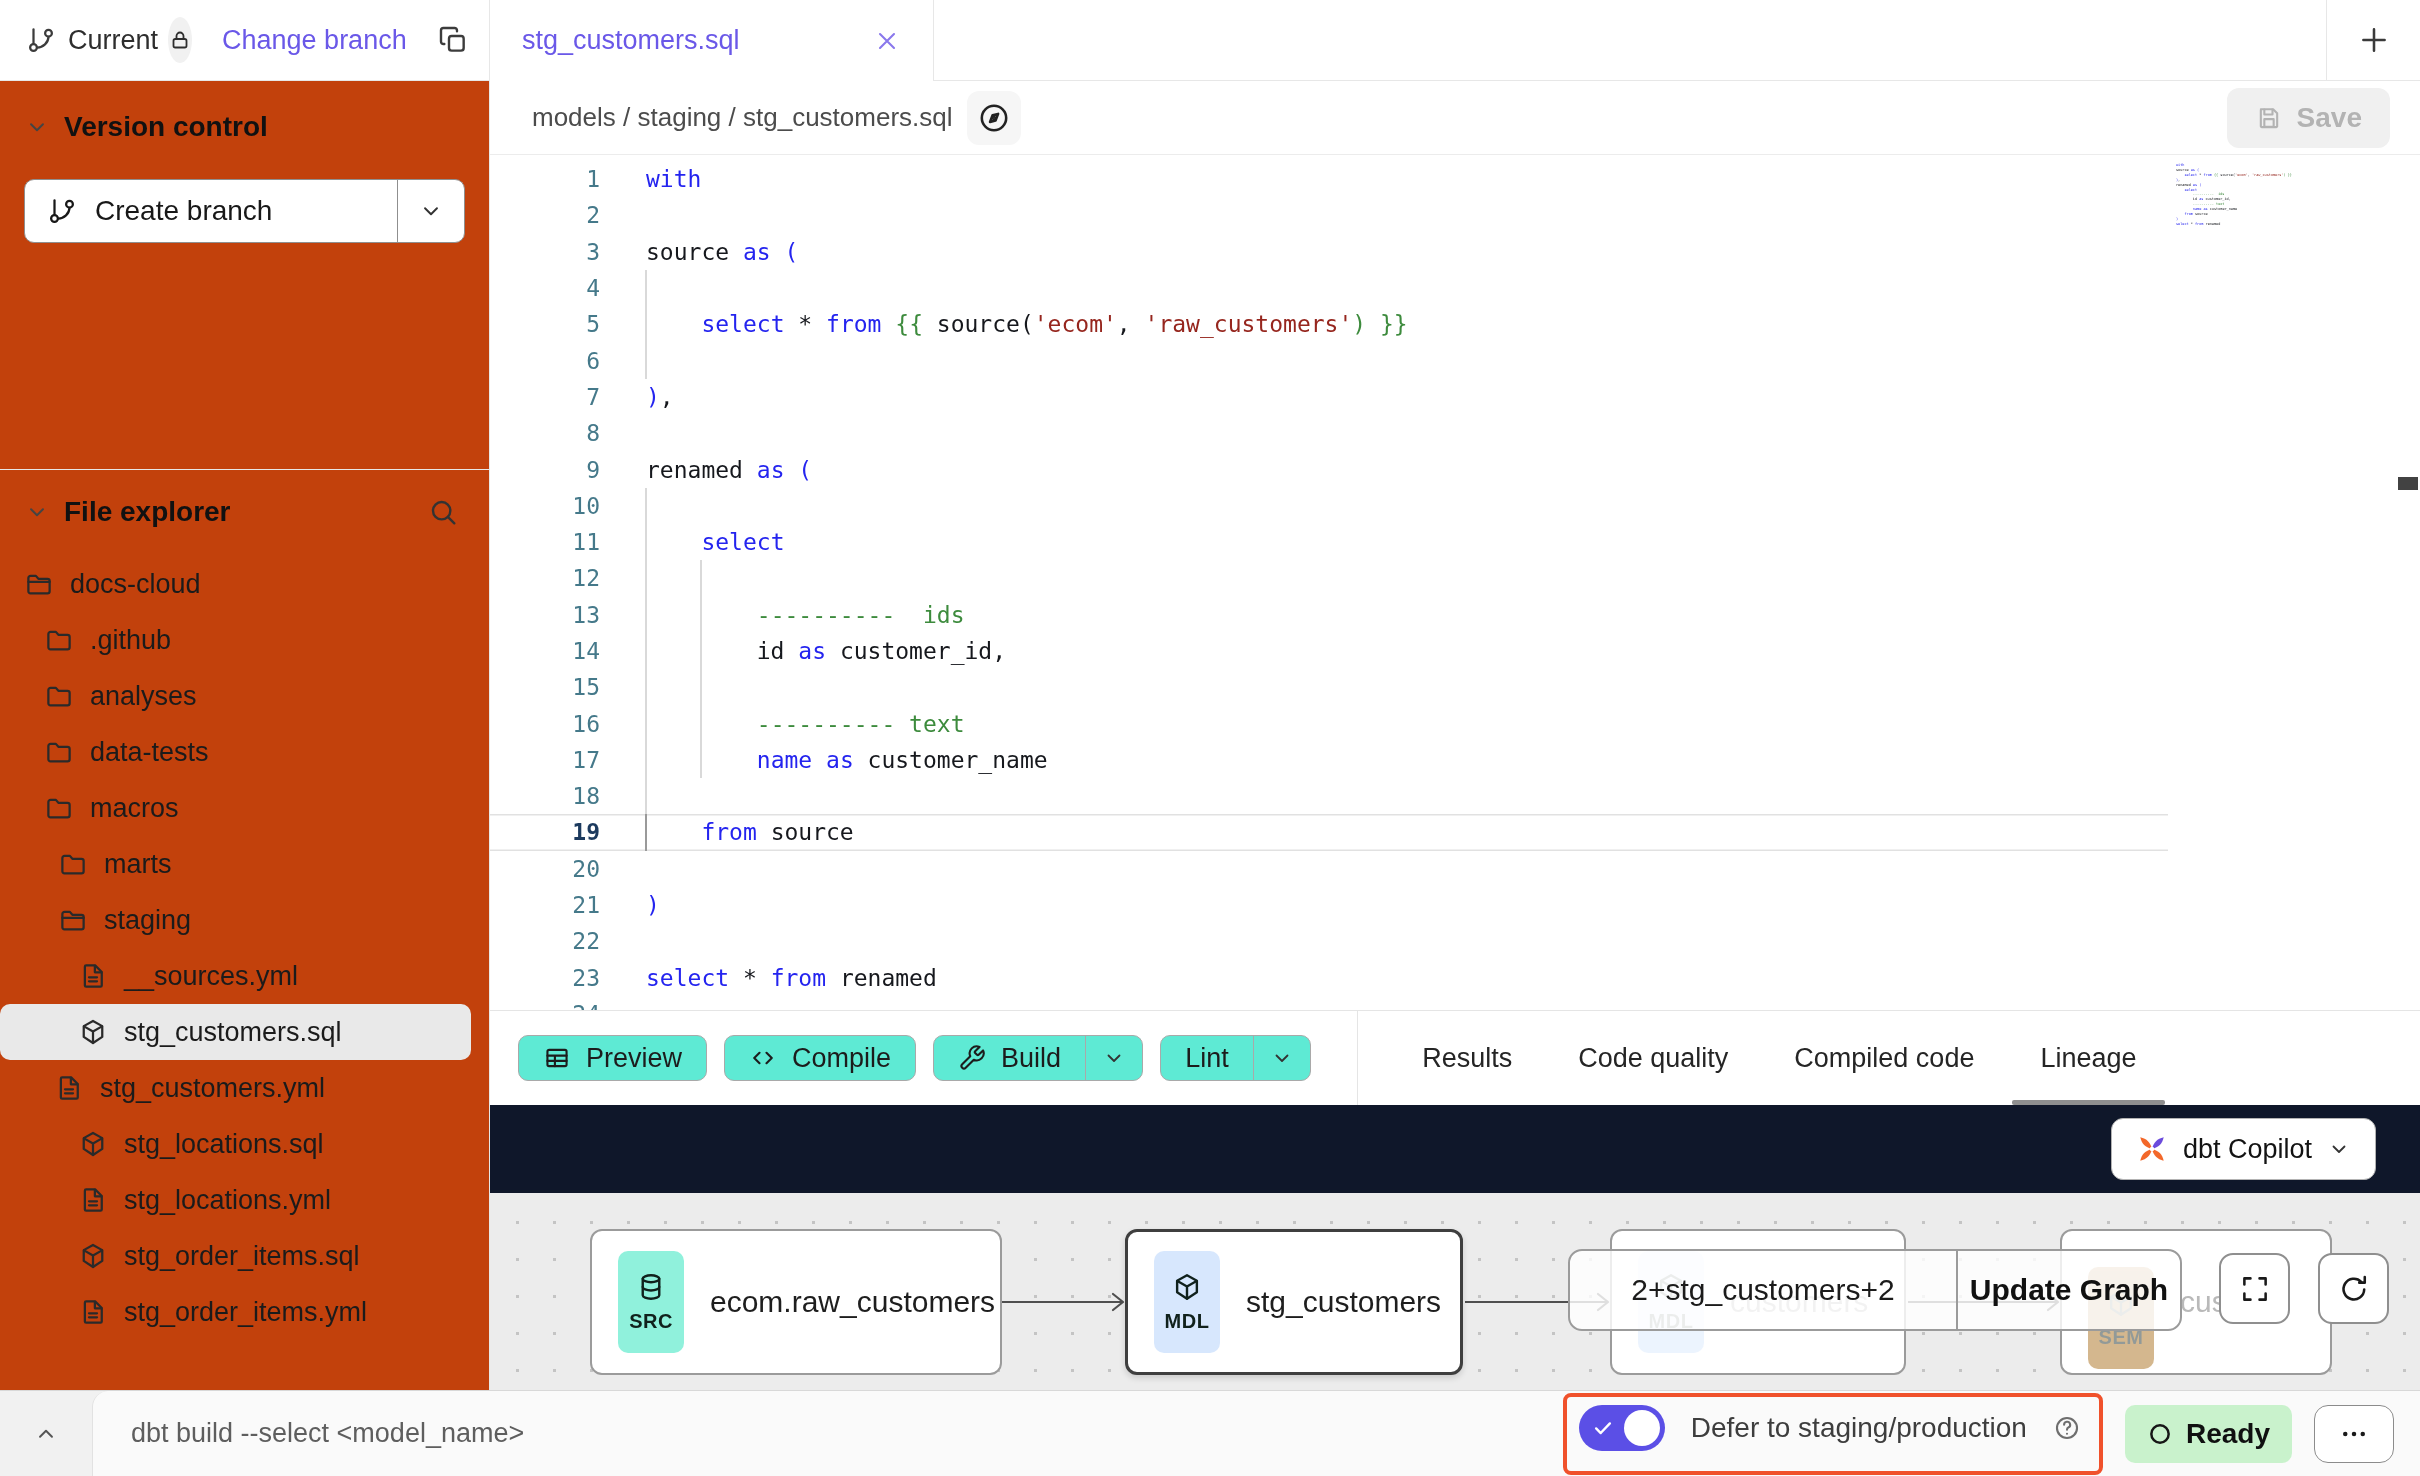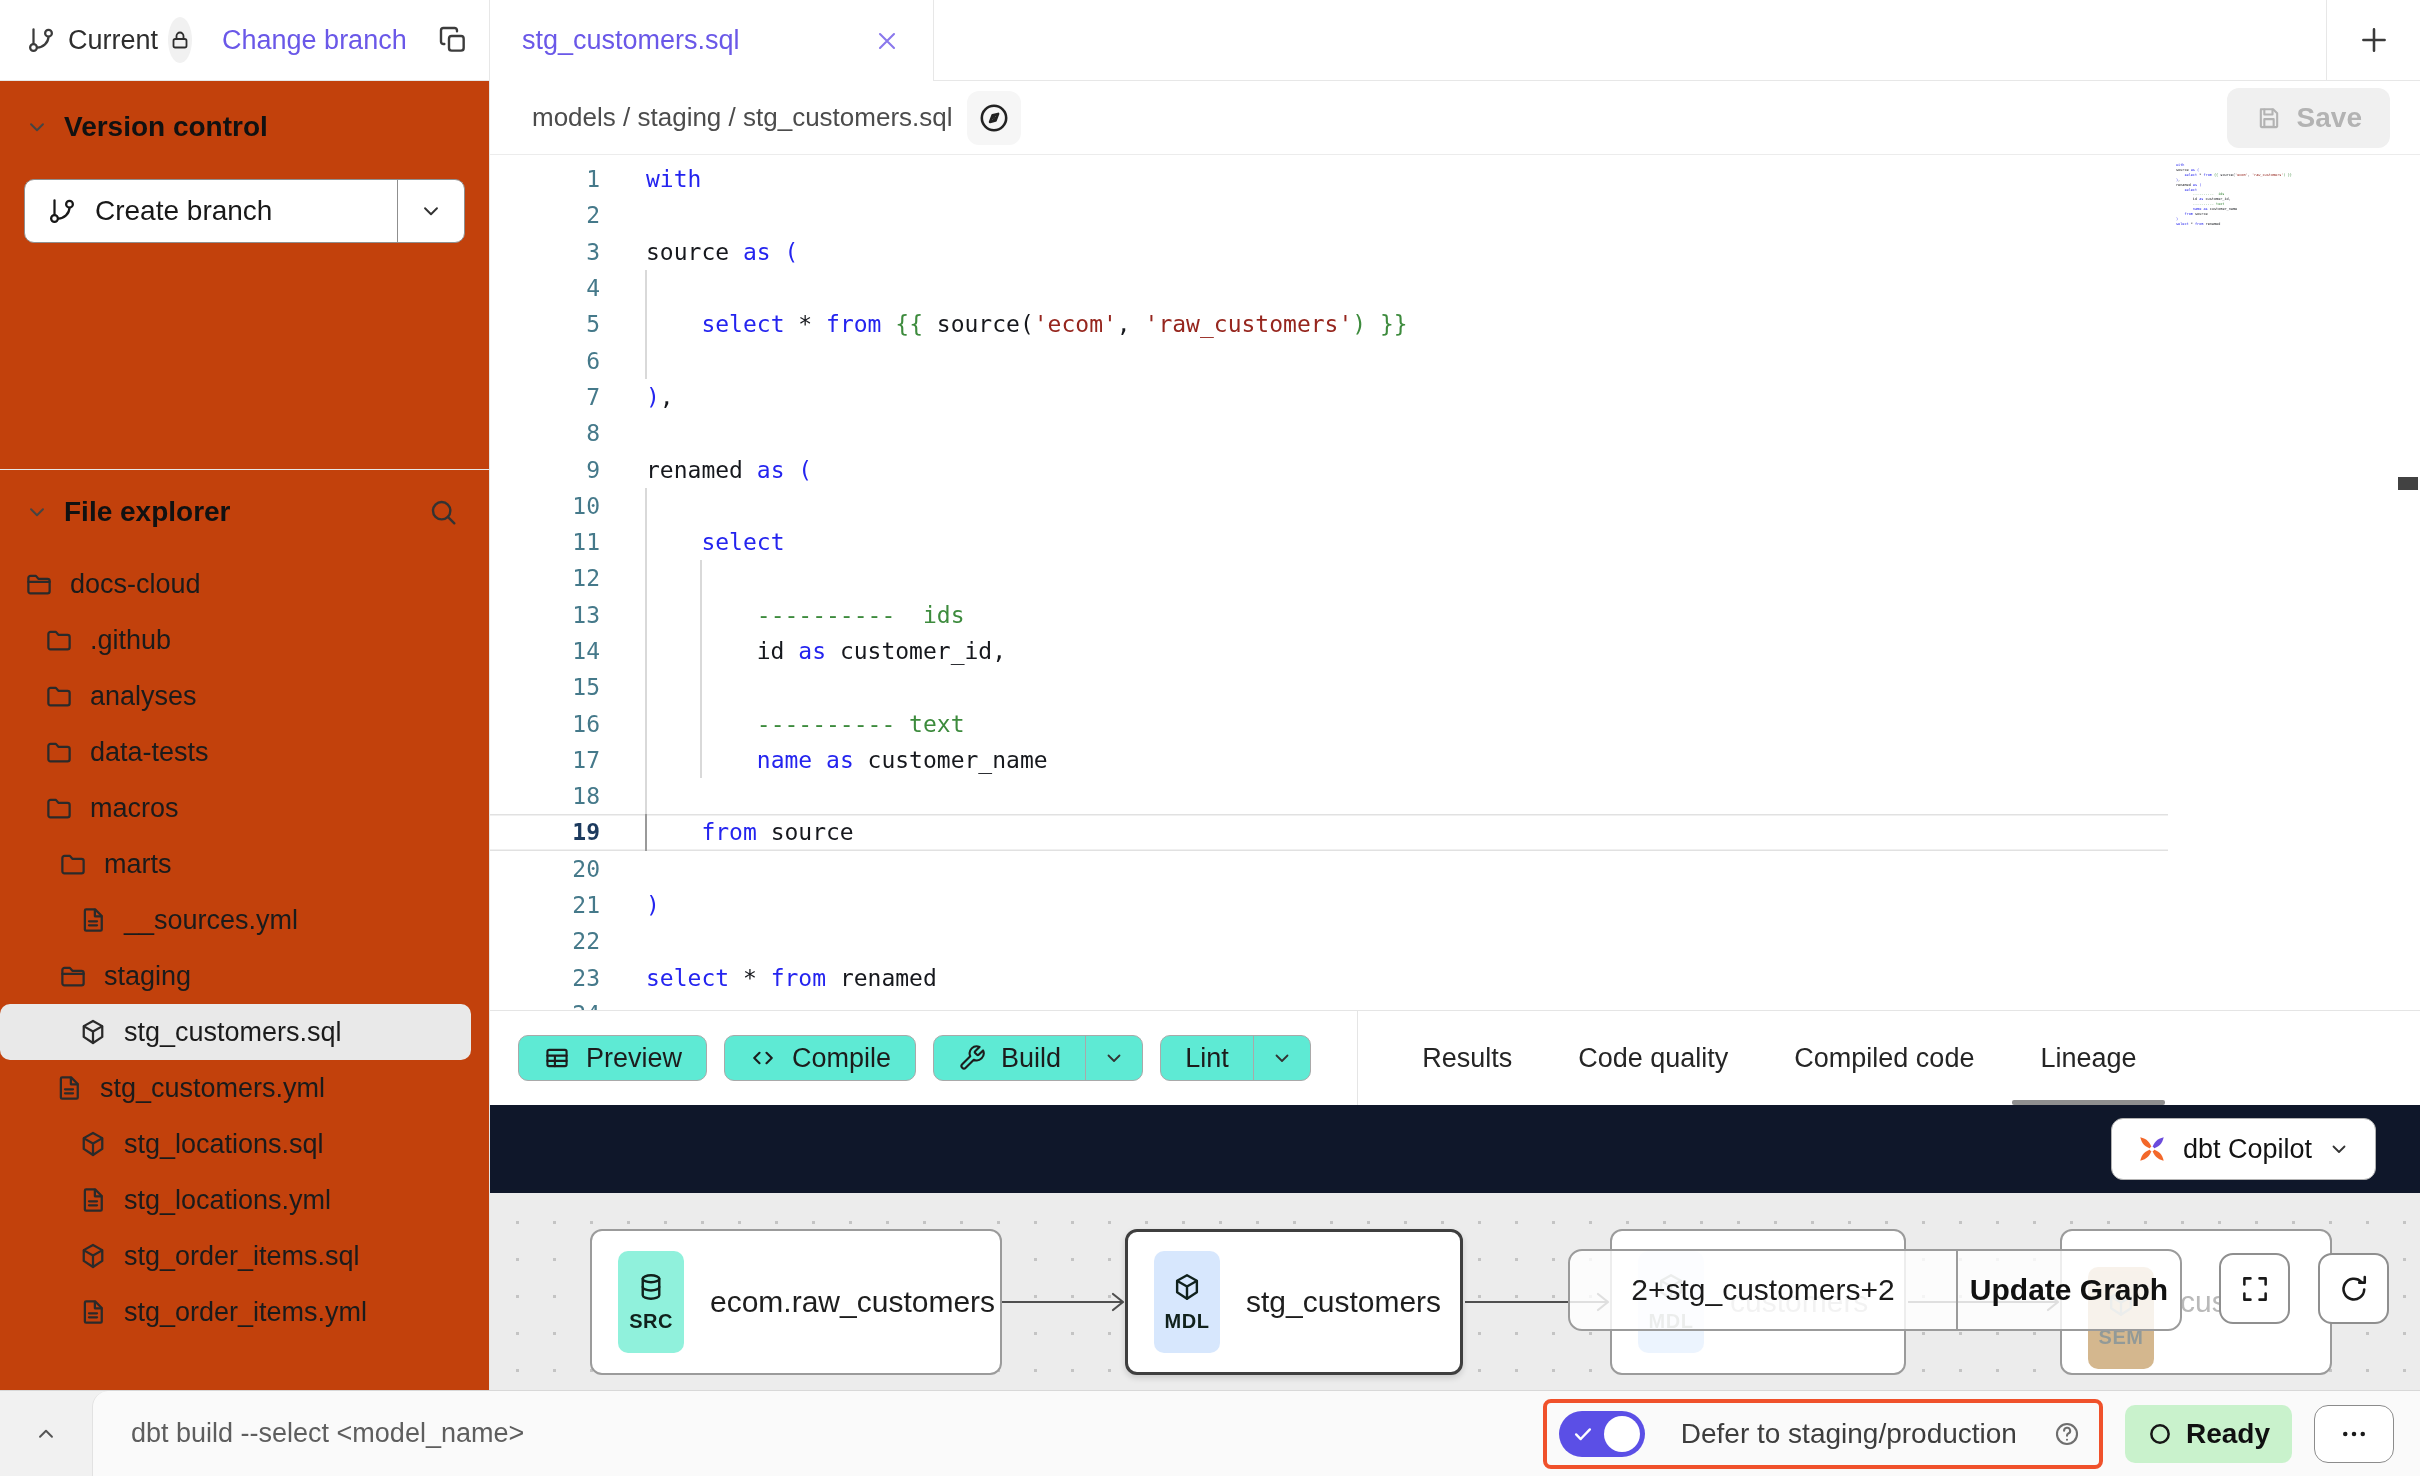--- a/index.html
+++ b/index.html
@@ -122,21 +122,21 @@
   .sq-btn .ic{width:34px;height:34px}
 
   
   .statusbar{height:86px;display:flex;align-items:stretch;background:#f1f1f1;border-top:1px solid #d8d8d8}
   .collapse{width:92px;flex:none;display:grid;place-items:center;color:#555;cursor:pointer}
   .collapse .ic{width:26px;height:26px}
   .cmd{flex:1;display:flex;align-items:center;padding-left:38px;background:#fafafa;
     border-left:1px solid #e2e2e2;border-top-left-radius:16px;min-width:0;cursor:text}
   .cmd-text{font-size:27px;color:#5e5e5e;white-space:nowrap}
   .sb-right{display:flex;align-items:center;gap:22px;padding:0 26px 0 22px;background:#fafafa}
-  .defer-ring{border:4px solid var(--red);border-radius:8px;display:flex;align-items:center;gap:36px;padding:8px 18px 8px 12px}
+  .defer-ring{border:4px solid var(--red);border-radius:8px;display:flex;align-items:center;gap:26px;padding:8px 18px 20px 12px}
   .toggle{width:86px;height:46px;border-radius:23px;background:var(--indigo);position:relative;flex:none;cursor:pointer}
   .toggle .chk{position:absolute;left:13px;top:12px;width:22px;height:22px;color:#fff}
   .toggle .knob{position:absolute;right:5px;top:5px;width:36px;height:36px;border-radius:50%;background:#fff}
   .defer-label{font-size:28px;color:#3d3d3d;font-weight:500;white-space:nowrap}
   .q-icon{width:28px;height:28px;color:#6e6e6e;cursor:pointer}
   .ready{background:var(--green-bg);border-radius:10px;height:58px;display:flex;align-items:center;gap:13px;
     padding:0 22px;font-size:28px;font-weight:600;color:#101010}
   .ready .ic{width:26px;height:26px;color:#161616}
   .dots-btn{width:80px;height:58px;border:1.75px solid #8c8c8c;border-radius:14px;background:#fff;
     display:grid;place-items:center;color:#1a1a1a;cursor:pointer}
@@ -282,38 +282,38 @@
             <span>macros</span>
           </div>
           <div class="tree-row" style="padding-left: 58px;">
             <span class="ic">
               <svg viewBox="0 0 24 24" fill="none" stroke="currentColor" stroke-width="1.8" stroke-linecap="round" stroke-linejoin="round">
                 <path d="M3.5 7.2c0-1 .8-1.7 1.7-1.7h4.3l2 2.3h7.3c1 0 1.7.8 1.7 1.7v8.3c0 1-.8 1.7-1.7 1.7H5.2c-1 0-1.7-.8-1.7-1.7z"></path>
               </svg>
             </span>
             <span>marts</span>
           </div>
+          <div class="tree-row" style="padding-left: 58px;">
+            <span class="ic">
+              <svg viewBox="0 0 24 24" fill="none" stroke="currentColor" stroke-width="1.8" stroke-linecap="round" stroke-linejoin="round">
+                <path d="M3.5 7.2c0-1 .8-1.7 1.7-1.7h4.3l2 2.3h7.3c1 0 1.7.8 1.7 1.7v8.3c0 1-.8 1.7-1.7 1.7H5.2c-1 0-1.7-.8-1.7-1.7z"></path>
+                <path d="M3.5 10.2h17"></path>
+              </svg>
+            </span>
+            <span>staging</span>
+          </div>
           <div class="tree-row" style="padding-left: 78px;">
             <span class="ic">
               <svg viewBox="0 0 24 24" fill="none" stroke="currentColor" stroke-width="1.8" stroke-linecap="round" stroke-linejoin="round">
                 <path d="M6.5 3.5h7.2L19 8.8v10.7c0 .6-.4 1-1 1H6.5c-.6 0-1-.4-1-1V4.5c0-.6.4-1 1-1z"></path>
                 <path d="M13.5 3.8V9h5.2"></path>
                 <path d="M8.8 13h6.4M8.8 16.2h6.4"></path>
               </svg>
             </span>
             <span>__sources.yml</span>
-          </div>
-          <div class="tree-row" style="padding-left: 58px;">
-            <span class="ic">
-              <svg viewBox="0 0 24 24" fill="none" stroke="currentColor" stroke-width="1.8" stroke-linecap="round" stroke-linejoin="round">
-                <path d="M3.5 7.2c0-1 .8-1.7 1.7-1.7h4.3l2 2.3h7.3c1 0 1.7.8 1.7 1.7v8.3c0 1-.8 1.7-1.7 1.7H5.2c-1 0-1.7-.8-1.7-1.7z"></path>
-                <path d="M3.5 10.2h17"></path>
-              </svg>
-            </span>
-            <span>staging</span>
           </div>
           <div class="tree-row selected" style="padding-left: 78px;">
             <span class="ic">
               <svg viewBox="0 0 24 24" fill="none" stroke="currentColor" stroke-width="1.8" stroke-linecap="round" stroke-linejoin="round">
                 <path d="M12 3.2 19.4 7.3v8.6L12 20.8 4.6 15.9V7.3z"></path>
                 <path d="M4.8 7.5 12 11.6l7.2-4.1M12 11.6v9"></path>
               </svg>
             </span>
             <span>stg_customers.sql</span>
           </div>

